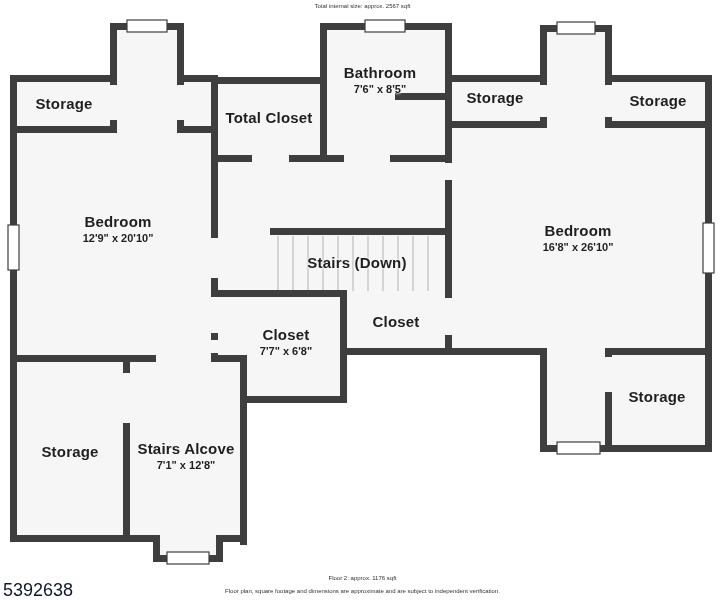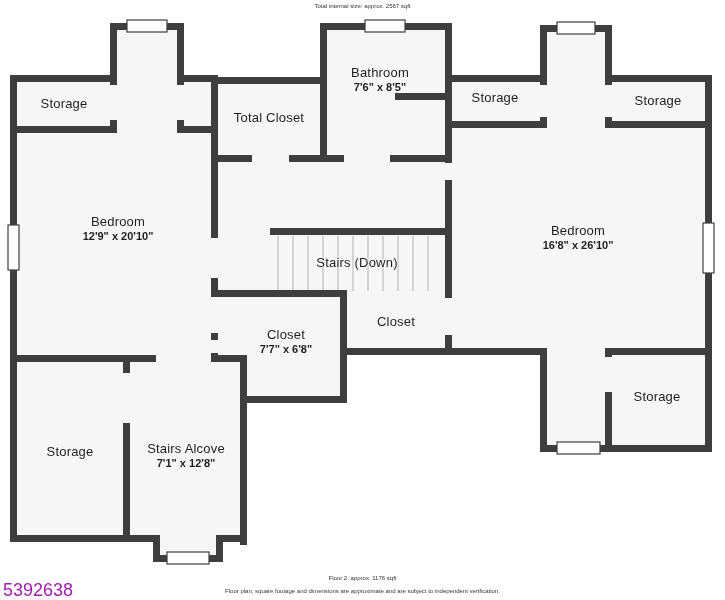--- a/index.html
+++ b/index.html
@@ -17,33 +17,33 @@
   .tread{stroke:var(--stair-tread,#c9c9c9);stroke-width:1.5;}
   .room-label{
     position:absolute;
     transform:translate(-50%,-50%);
     text-align:center;
     color:var(--label,#1f1f1f);
     white-space:nowrap;
     line-height:1.25;
     text-shadow:0 0 3px #f6f6f6,0 0 3px #f6f6f6,0 0 2px #f6f6f6;
   }
-  .room-label .rname{font-size:13px;font-weight:normal;display:block;letter-spacing:.2px;}
+  .room-label .rname{font-size:15px;font-weight:bold;display:block;letter-spacing:.2px;}
   .room-label .rdims{font-size:11px;font-weight:bold;display:block;}
   .note{
     position:absolute;left:0;width:100%;
     text-align:center;color:#333;
     font-size:6px;line-height:1.2;
   }
   .note.top-note{top:3px;}
   .note.floor-note{top:575px;}
   .note.disclaimer{top:588px;}
   .listing-id{
     position:absolute;left:3px;top:580px;
-    font-size:18px;color:#a21caf;
+    font-size:18px;color:#0f172a;
   }
 </style>
 </head>
 <body>
 
 <div class="page">
 
   <svg class="plan-svg" width="725" height="600" viewBox="0 0 725 600">
 
     <g>

